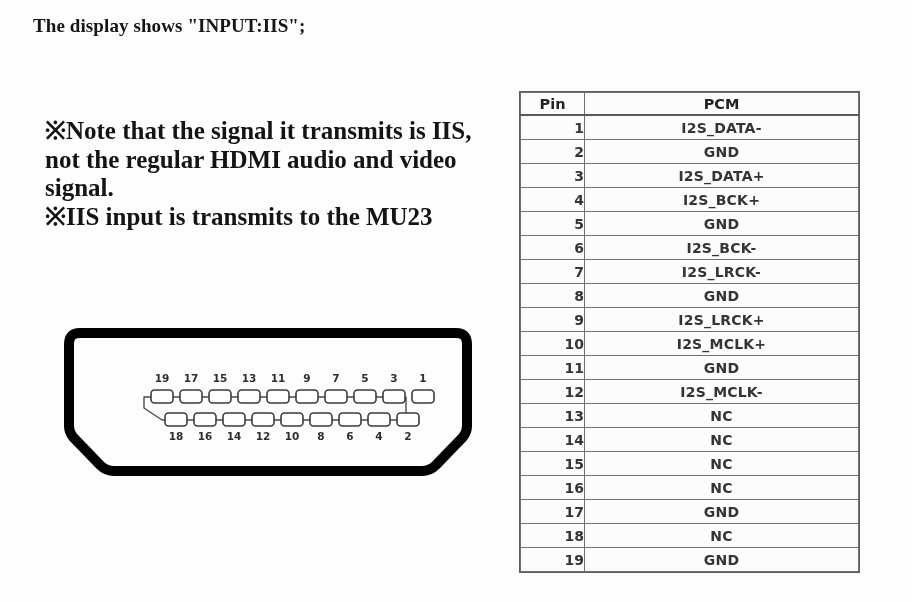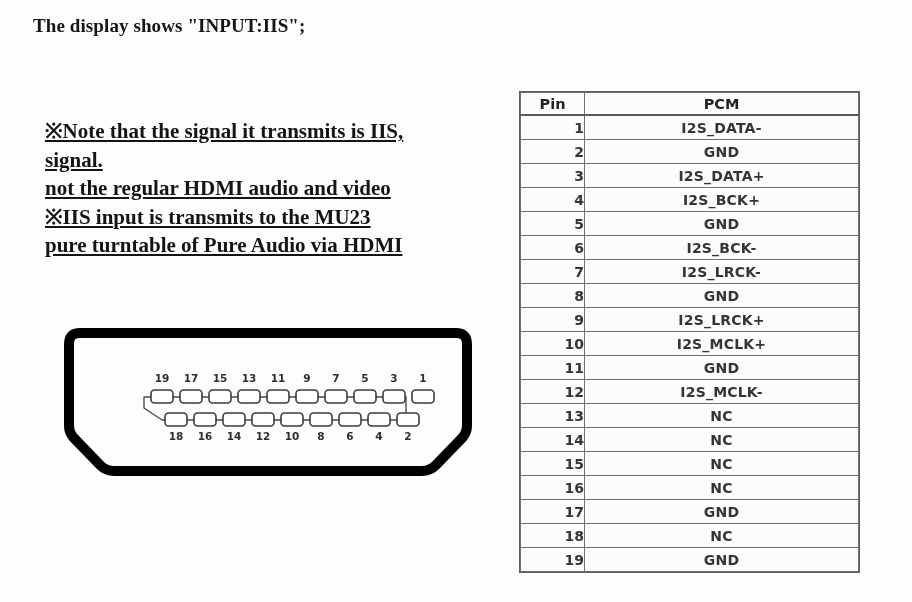--- a/index.html
+++ b/index.html
@@ -30,24 +30,23 @@
     white-space: nowrap;
   }
 
   #note-block {
     position: absolute;
     left: 45px;
     top: 117px;
     width: 425px;
     font-family: "Liberation Serif", "DejaVu Serif", serif;
     font-weight: bold;
-    font-size: 21px;
+    font-size: 25px;
     line-height: 28.6px;
     color: #141414;
-    text-decoration: underline;
   }
   #note-block .note-line { white-space: nowrap; }
 
   
   #hdmi-figure {
     position: absolute;
     left: 58px;
     top: 322px;
     width: 420px;
     height: 165px;
@@ -110,24 +109,23 @@
     box-sizing: content-box;
   }
 </style>
 </head>
 <body>
 
 <div id="heading-line">The display shows "INPUT:IIS";</div>
 
 <div id="note-block">
   <div class="note-line">※Note that the signal it transmits is IIS,</div>
+  <div class="note-line">not the regular HDMI audio and video</div>
   <div class="note-line">signal.</div>
-  <div class="note-line">not the regular HDMI audio and video</div>
   <div class="note-line">※IIS input is transmits to the MU23</div>
-  <div class="note-line">pure turntable of Pure Audio via HDMI</div>
 </div>
 
 <div id="hdmi-figure">
   <svg width="420" height="165" viewBox="0 0 420 165" xmlns="http://www.w3.org/2000/svg">
 
     <path d="M 22 11
              L 398 11
              Q 409 11 409 22
              L 409 104
              Q 409 110 405 115

